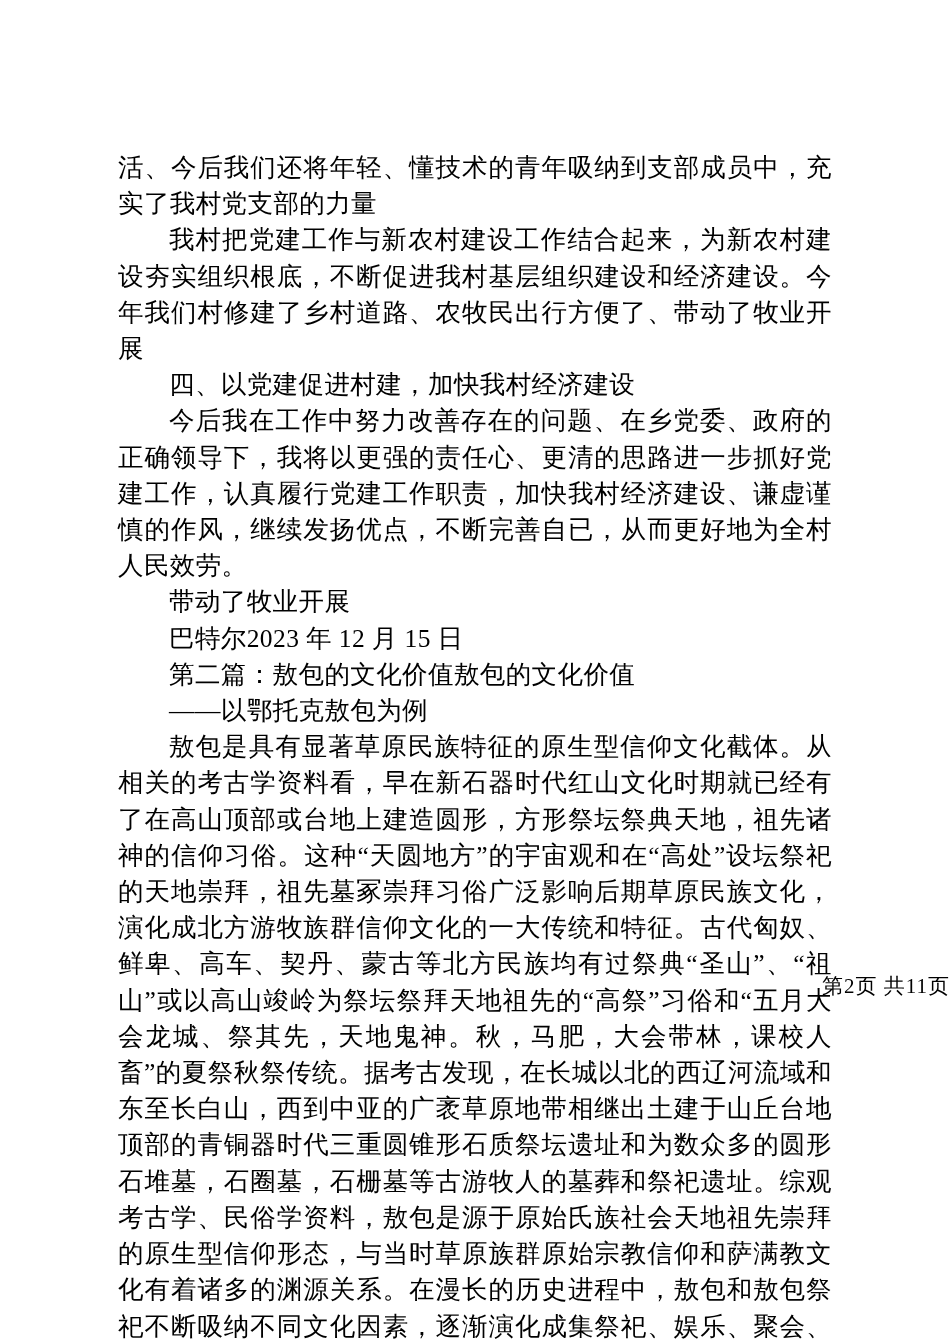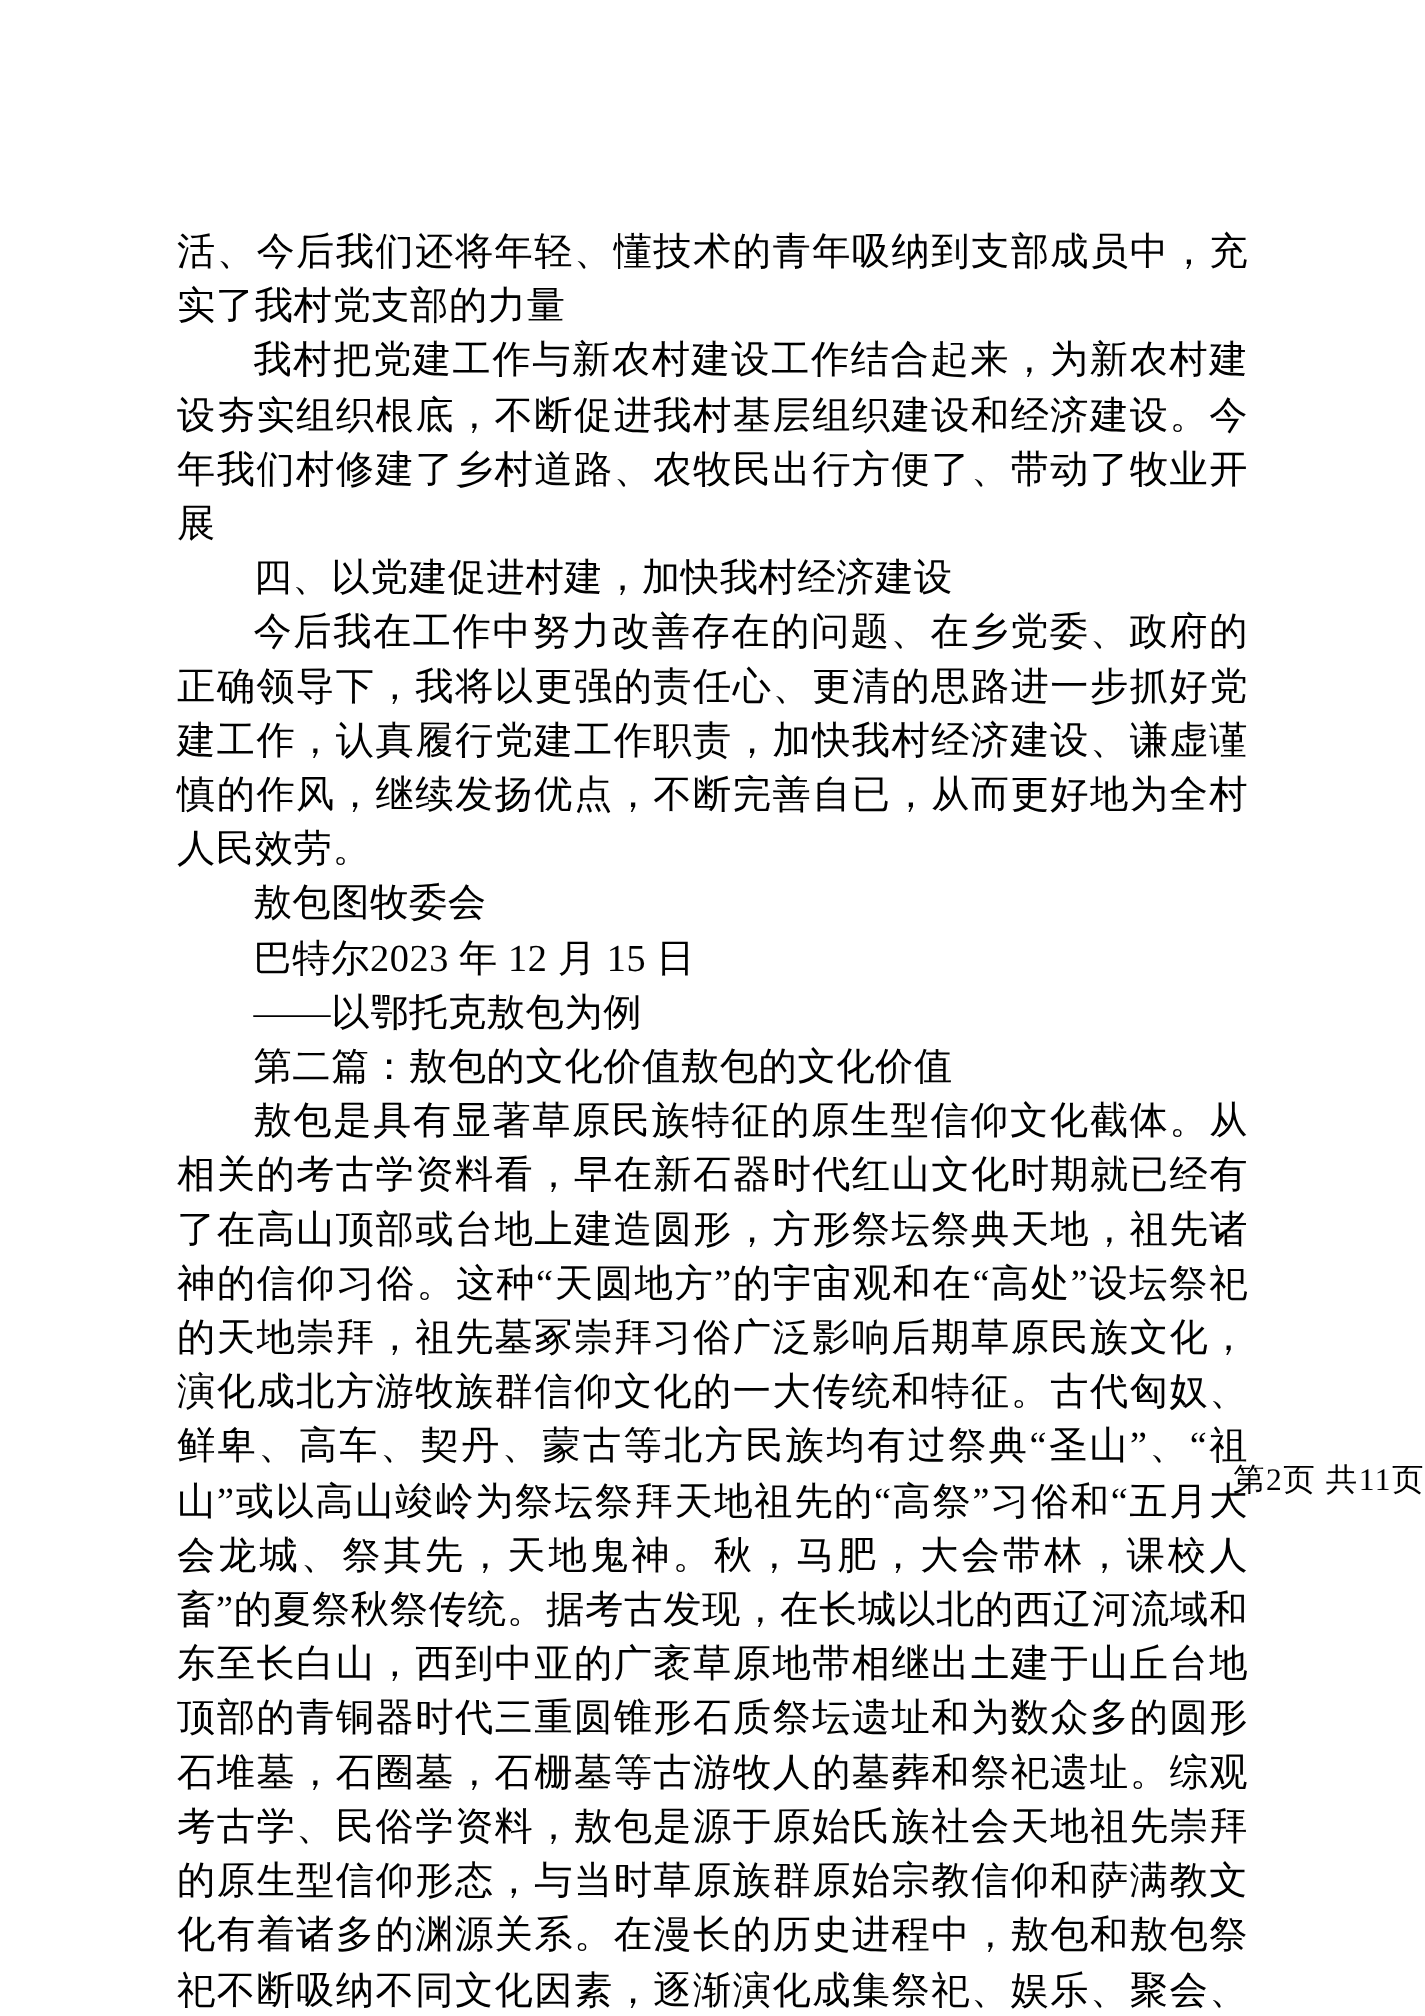--- a/index.html
+++ b/index.html
@@ -61,21 +61,21 @@
 </style>
 </head>
 <body>
 
 <div class="page">
   <div class="doc-body">
     <p class="para">活、今后我们还将年轻、懂技术的青年吸纳到支部成员中，充实了我村党支部的力量</p>
     <p class="para indent">我村把党建工作与新农村建设工作结合起来，为新农村建设夯实组织根底，不断促进我村基层组织建设和经济建设。今年我们村修建了乡村道路、农牧民出行方便了、带动了牧业开展</p>
     <p class="para indent">四、以党建促进村建，加快我村经济建设</p>
     <p class="para indent">今后我在工作中努力改善存在的问题、在乡党委、政府的正确领导下，我将以更强的责任心、更清的思路进一步抓好党建工作，认真履行党建工作职责，加快我村经济建设、谦虚谨慎的作风，继续发扬优点，不断完善自已，从而更好地为全村人民效劳。</p>
-    <p class="para indent">敖包图牧委会</p>
+    <p class="para indent">带动了牧业开展</p>
     <p class="para indent">巴特尔2023 年 12 月 15 日</p>
+    <p class="para indent">第二篇：敖包的文化价值敖包的文化价值</p>
     <p class="para indent">——以鄂托克敖包为例</p>
-    <p class="para indent">第二篇：敖包的文化价值敖包的文化价值</p>
     <p class="para indent">敖包是具有显著草原民族特征的原生型信仰文化截体。从相关的考古学资料看，早在新石器时代红山文化时期就已经有了在高山顶部或台地上建造圆形，方形祭坛祭典天地，祖先诸神的信仰习俗。这种“天圆地方”的宇宙观和在“高处”设坛祭祀的天地崇拜，祖先墓冢崇拜习俗广泛影响后期草原民族文化，演化成北方游牧族群信仰文化的一大传统和特征。古代匈奴、鲜卑、高车、契丹、蒙古等北方民族均有过祭典“圣山”、“祖山”或以高山竣岭为祭坛祭拜天地祖先的“高祭”习俗和“五月大会龙城、祭其先，天地鬼神。秋，马肥，大会带林，课校人畜”的夏祭秋祭传统。据考古发现，在长城以北的西辽河流域和东至长白山，西到中亚的广袤草原地带相继出土建于山丘台地顶部的青铜器时代三重圆锥形石质祭坛遗址和为数众多的圆形石堆墓，石圈墓，石栅墓等古游牧人的墓葬和祭祀遗址。综观考古学、民俗学资料，敖包是源于原始氏族社会天地祖先崇拜的原生型信仰形态，与当时草原族群原始宗教信仰和萨满教文化有着诸多的渊源关系。在漫长的历史进程中，敖包和敖包祭祀不断吸纳不同文化因素，逐渐演化成集祭祀、娱乐、聚会、商贸为一体的复合性文化载体，从而其原有宗教祭祀功</p>
   </div>
   <div class="footer-rule"></div>
   <div class="footer">第2页  共11页</div>
 </div>
 
 </body></html>

